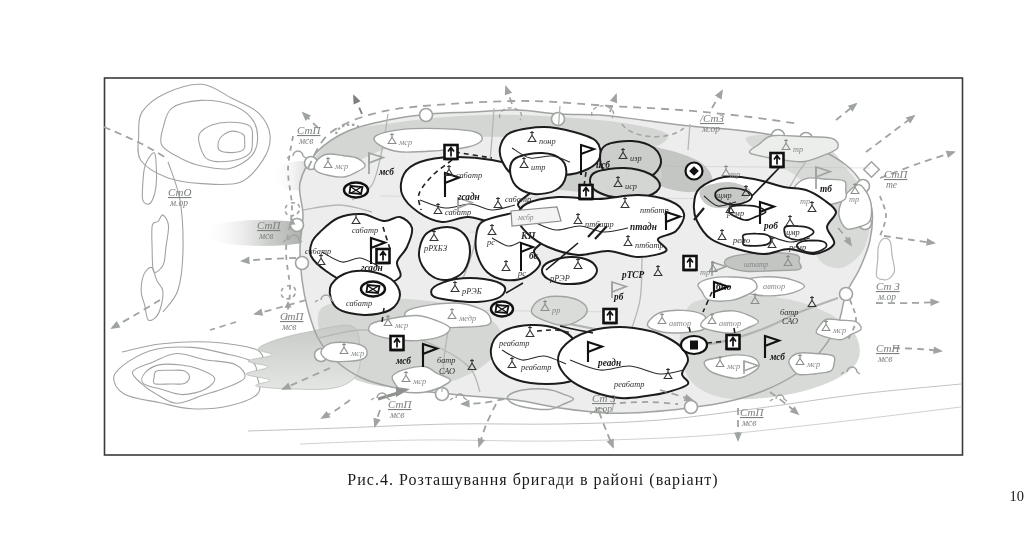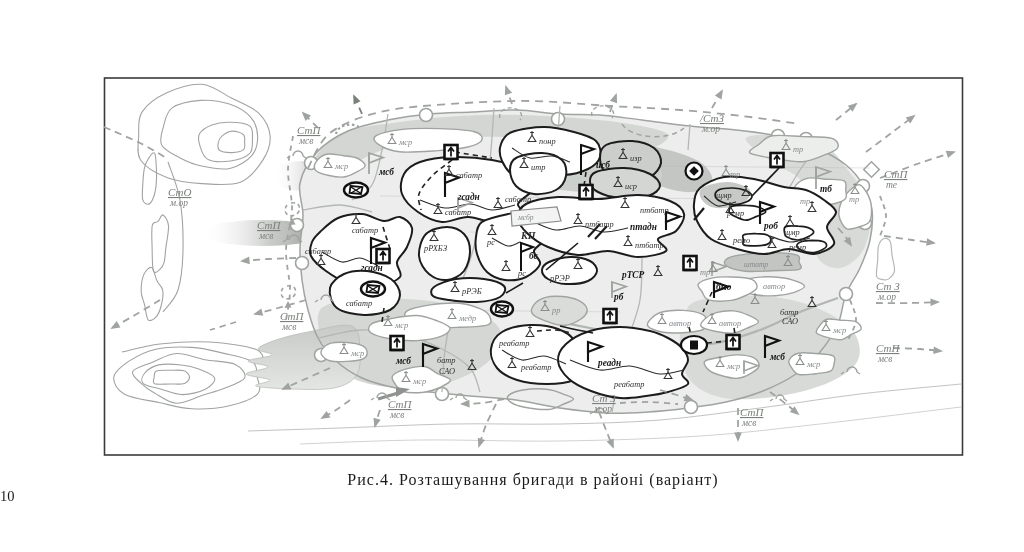--- a/index.html
+++ b/index.html
@@ -2,21 +2,21 @@
 <html><head><meta charset="utf-8"><style>
 html,body{margin:0;padding:0;background:#ffffff;width:1024px;height:552px;overflow:hidden}
 .wrap{position:relative;width:1024px;height:552px;font-family:"Liberation Serif",serif}
 svg{position:absolute;left:0;top:0}
 .lbl{font:italic 8.3px "Liberation Serif",serif;fill:#2e2e2e}
 .glb{font:italic 8.3px "Liberation Serif",serif;fill:#84888a}
 .g2{font:italic 7.5px "Liberation Serif",serif;fill:#84888a}
 .bld{font:italic bold 9.3px "Liberation Serif",serif;fill:#161616}
 .kp{font:italic bold 10px "Liberation Serif",serif;fill:#2e2e2e}
 .cap{position:absolute;left:0;top:0;width:1066px;text-align:center;font-size:16px;letter-spacing:1.02px;color:#1a1a1a;white-space:nowrap}
-.cap2{position:absolute;left:0;top:0;width:1024px;text-align:left;font-size:14.5px;color:#1a1a1a}
+.cap2{position:absolute;left:0;top:0;width:1024px;text-align:right;font-size:14.5px;color:#1a1a1a}
 </style></head>
 <body>
 <div class="wrap">
 <svg width="1024" height="552" viewBox="0 0 1024 552">
       <defs>
 <linearGradient id="lens" x1="0" y1="0" x2="1" y2="0">
 <stop offset="0" stop-color="#ffffff" stop-opacity="0"></stop>
 <stop offset="0.55" stop-color="#b9bcb9" stop-opacity="0.75"></stop>
 <stop offset="1" stop-color="#8f948f" stop-opacity="0.95"></stop>
 </linearGradient>

